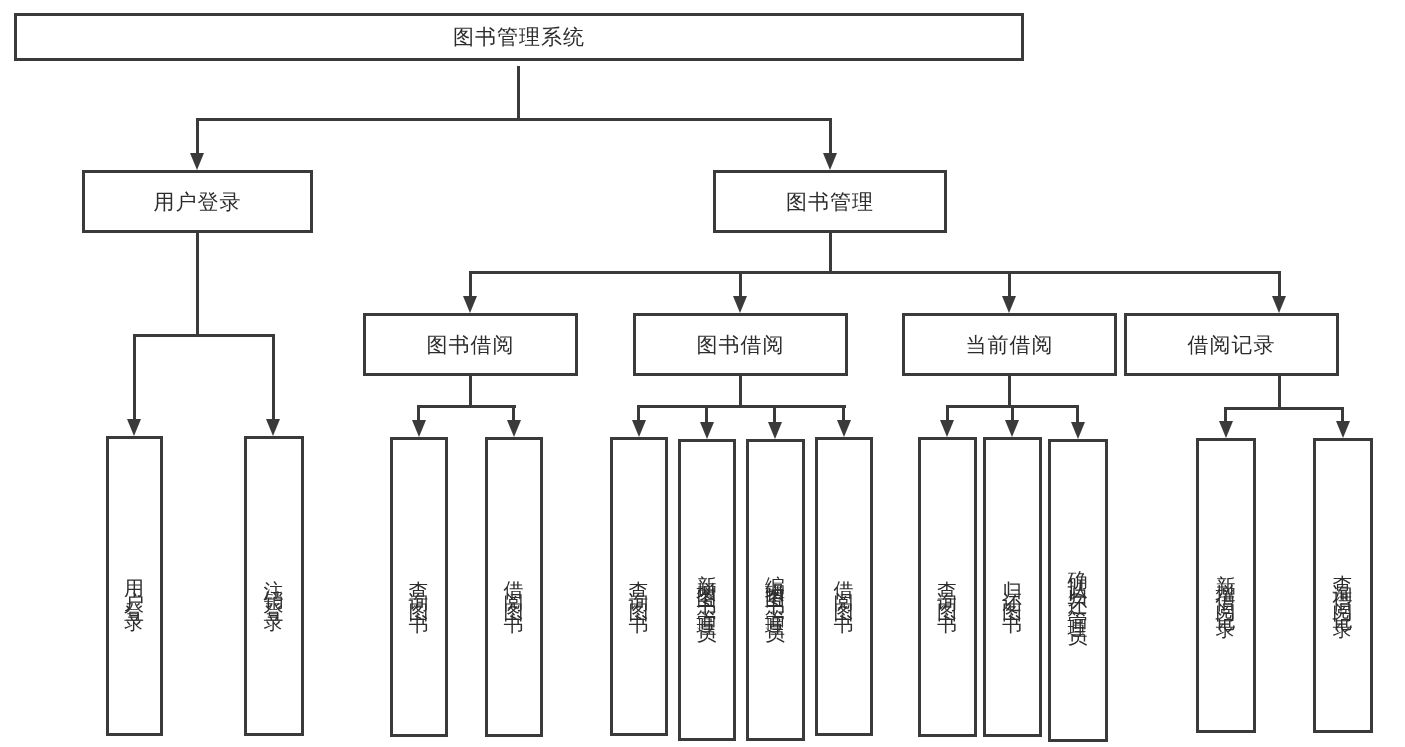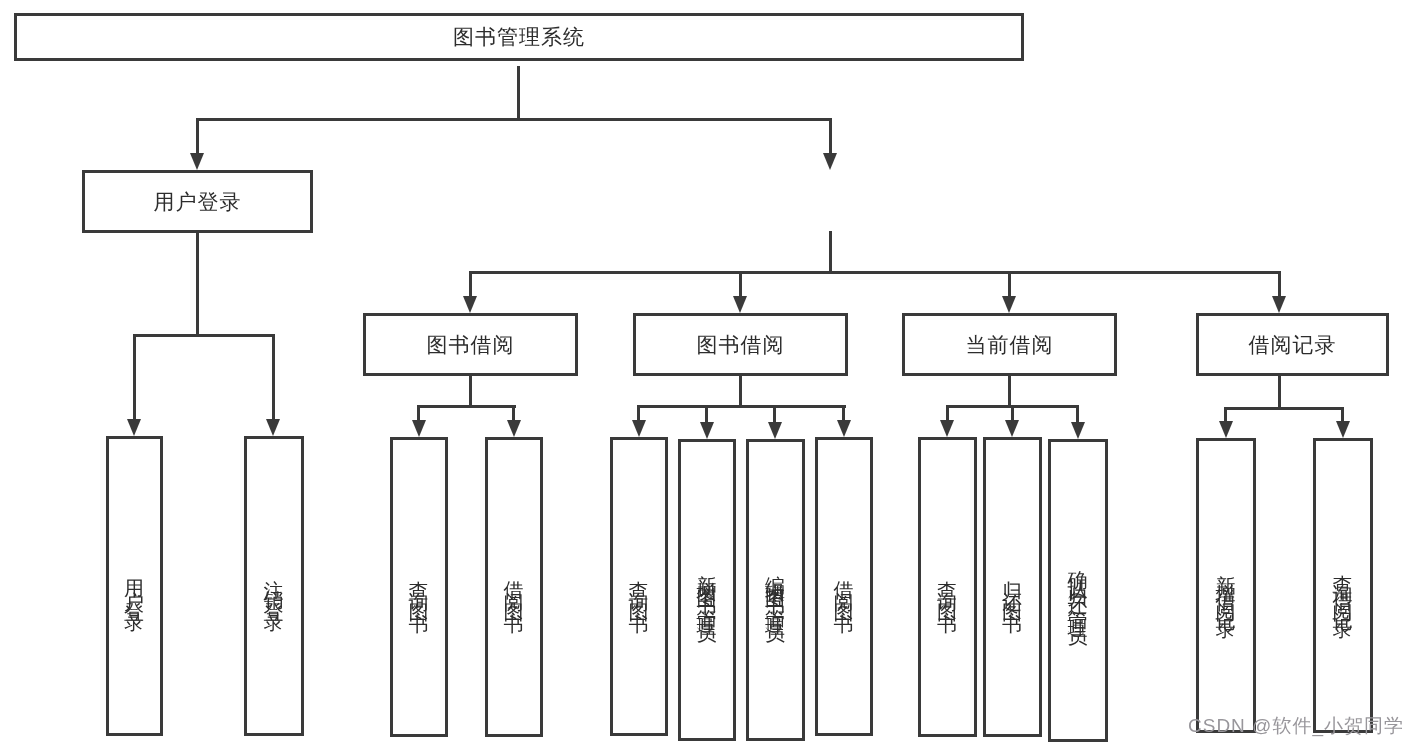--- a/index.html
+++ b/index.html
@@ -109,34 +109,37 @@
   <div class="ar" style="left:1336px;top:421px"></div>
 
   <div class="box h" style="left:14px;top:13px;width:1010px;height:48px">
     <span>图书管理系统</span>
   </div>
 
   <div class="box h" style="left:82px;top:170px;width:231px;height:63px">
     <span>用户登录</span>
   </div>
 
+  <div class="box h" style="left:713px;top:170px;width:234px;height:63px">
+    <span>图书管理</span>
+  </div>
 
   <div class="box h" style="left:363px;top:313px;width:215px;height:63px">
     <span>图书借阅</span>
   </div>
 
   <div class="box h" style="left:902px;top:313px;width:215px;height:63px">
     <span>当前借阅</span>
   </div>
 
   <div class="box h" style="left:633px;top:313px;width:215px;height:63px">
     <span>图书借阅</span>
   </div>
 
-  <div class="box h" style="left:1196px;top:313px;width:193px;height:63px">
+  <div class="box h" style="left:1124px;top:313px;width:215px;height:63px">
     <span>借阅记录</span>
   </div>
 
   <div class="box v" style="left:106px;top:436px;width:57px;height:300px">
     <span>用户登录</span>
   </div>
   <div class="box v" style="left:244px;top:436px;width:60px;height:300px">
     <span>注销登录</span>
   </div>
 
@@ -170,15 +173,14 @@
     <span style="letter-spacing:8px">确认归还（管理员）</span>
   </div>
 
   <div class="box v" style="left:1196px;top:438px;width:60px;height:295px">
     <span style="letter-spacing:9px">新增借阅记录</span>
   </div>
   <div class="box v" style="left:1313px;top:438px;width:60px;height:295px">
     <span style="letter-spacing:9px">查询借阅记录</span>
   </div>
 
-  <div class="watermark">CSDN @软件_小贺同学</div>
 
 </div>
 
 </body></html>

